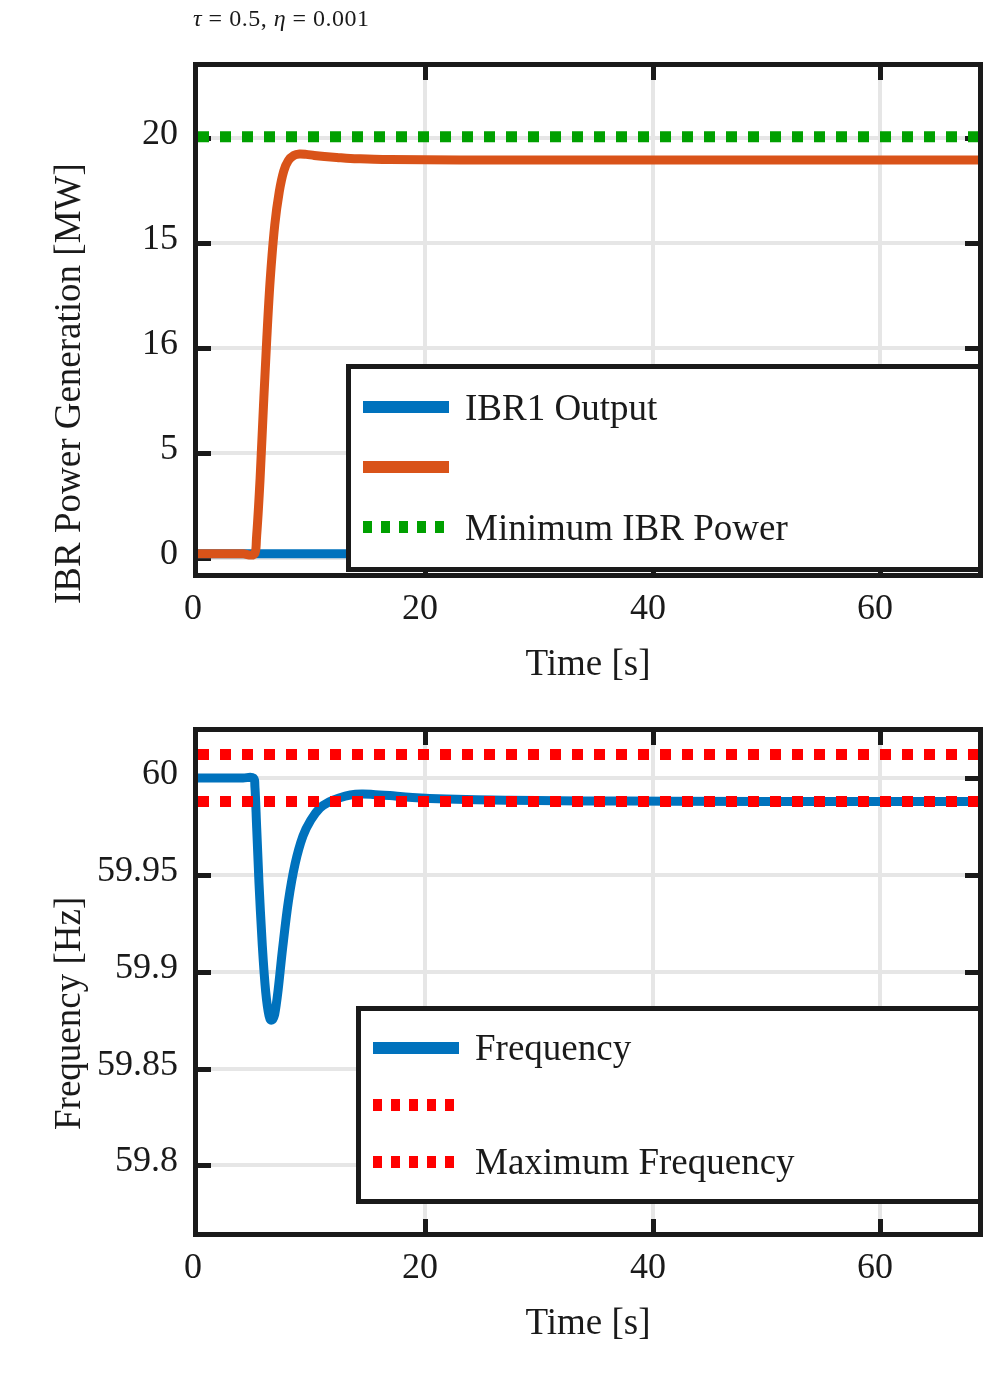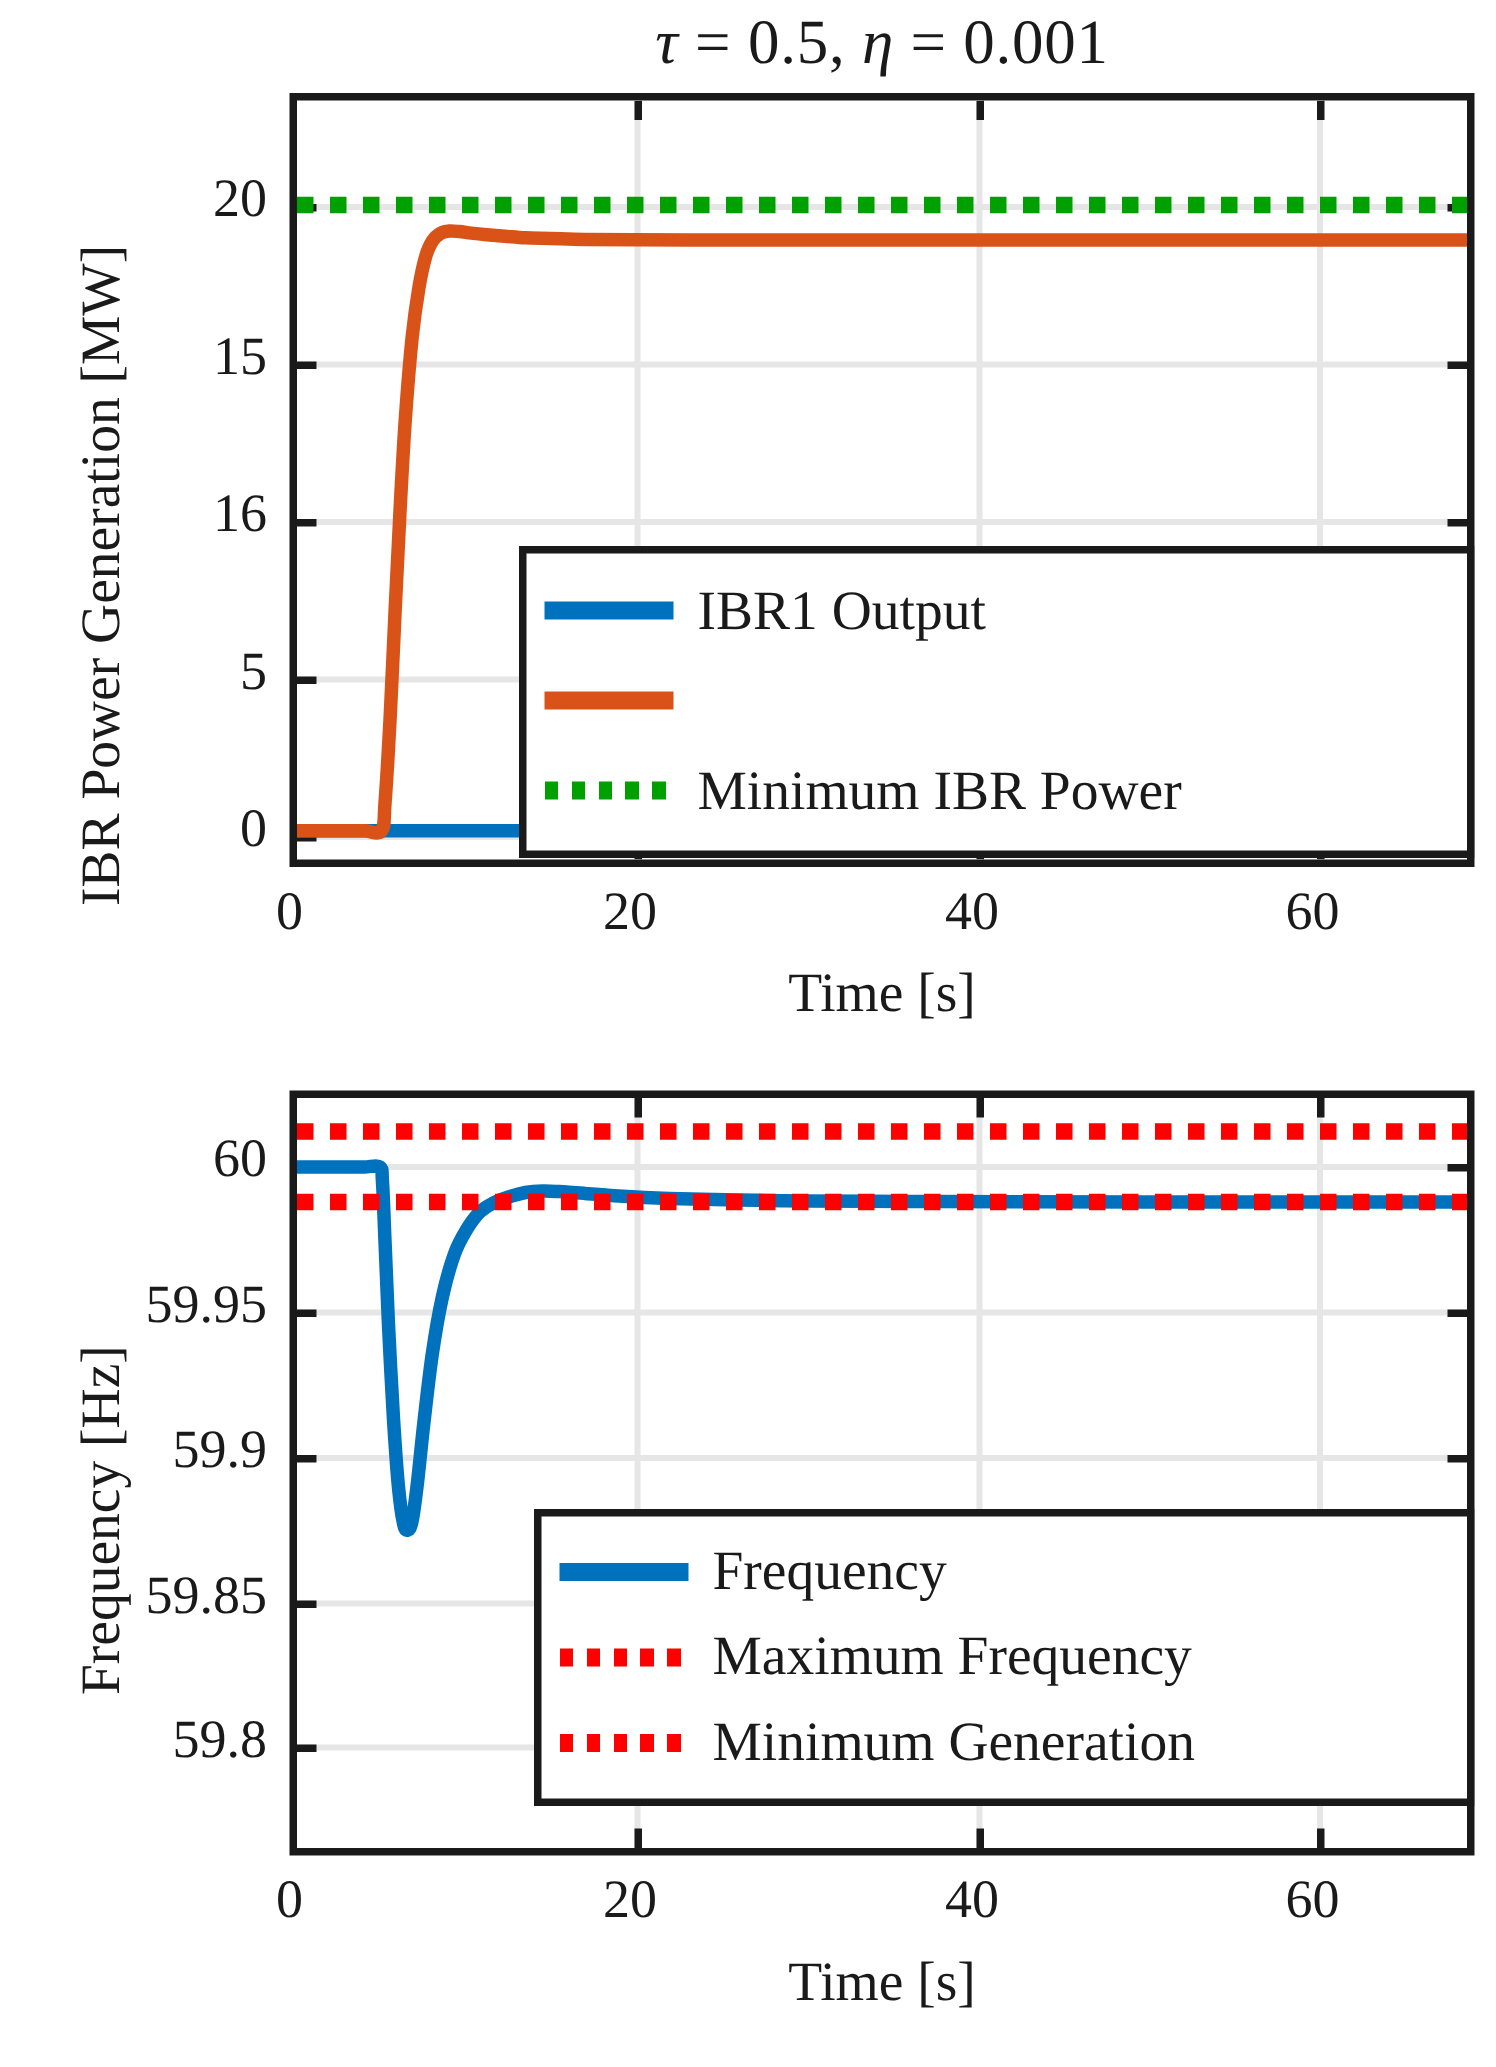--- a/index.html
+++ b/index.html
@@ -19,22 +19,21 @@
   .figure {
     position: absolute;
     left: 0; top: 0;
     width: 997px;
     height: 1378px;
   }
 
   
   .plot-title {
     position: absolute;
-    text-align: center;
-    font-size: 42px;
+    font-size: 24px;
     font-style: italic;
     letter-spacing: 0.5px;
     white-space: nowrap;
   }
   .plot-title .rm { font-style: normal; }
 
   .xlabel {
     position: absolute;
     text-align: center;
     font-size: 37px;
@@ -270,21 +269,20 @@
       </svg>
   </div>
 
   <div class="legend" style="left:356px; top:1006px; width:627px; height:198px;">
     <div class="legend-row" style="height:57px;">
       <span class="legend-swatch" style="background:#0072BD;"></span>
       <span class="legend-label">Frequency</span>
     </div>
     <div class="legend-row" style="height:57px;">
       <span class="legend-swatch dotted" style="background:repeating-linear-gradient(to right,#FF0000 0 9px,transparent 9px 18px);"></span>
-      <span class="legend-label">Maximum Frequency</span>
     </div>
     <div class="legend-row" style="height:57px;">
       <span class="legend-swatch dotted" style="background:repeating-linear-gradient(to right,#FF0000 0 9px,transparent 9px 18px);"></span>
-      <span class="legend-label">Minimum Generation</span>
+      <span class="legend-label">Maximum Frequency</span>
     </div>
   </div>
 
 </div>
 
 </body></html>

